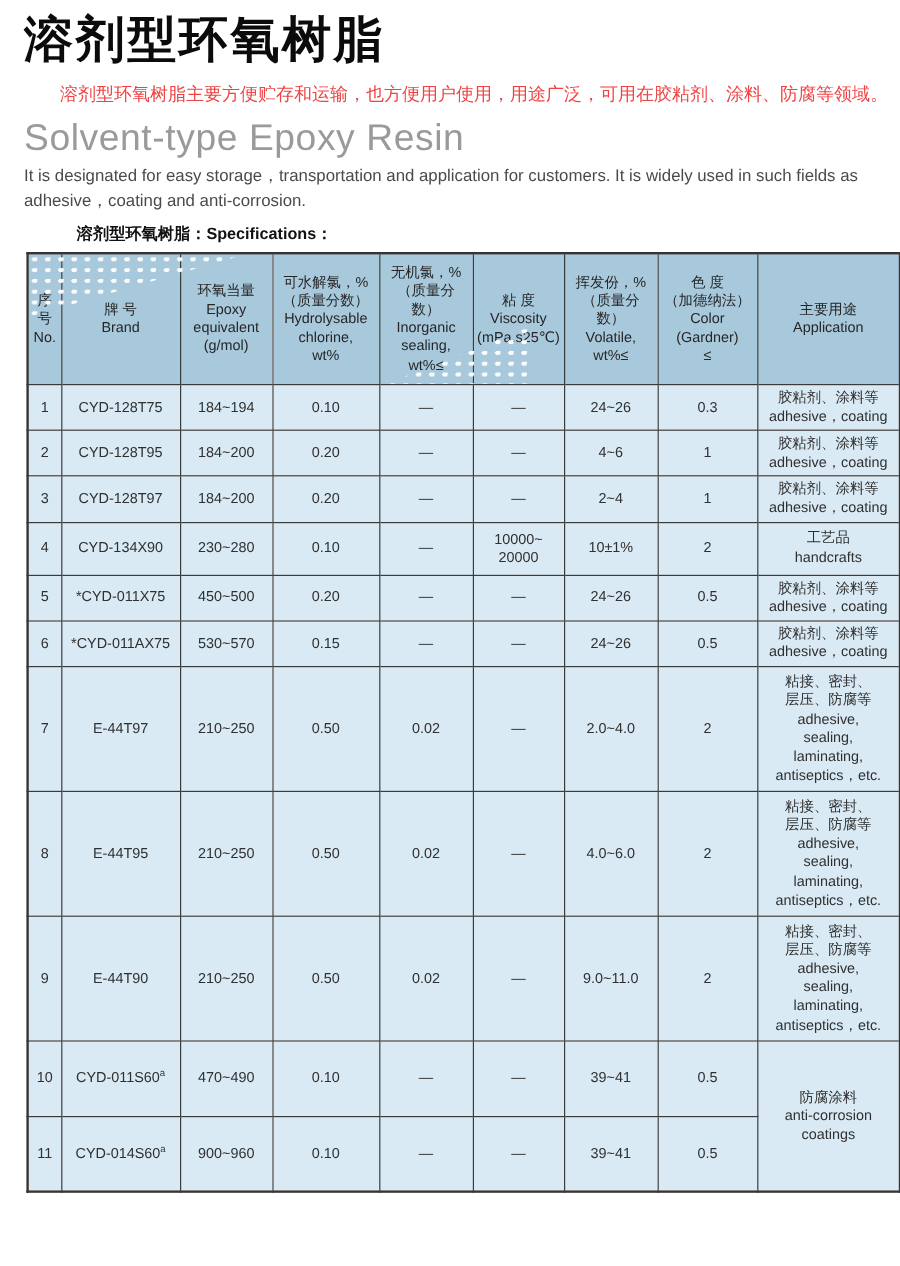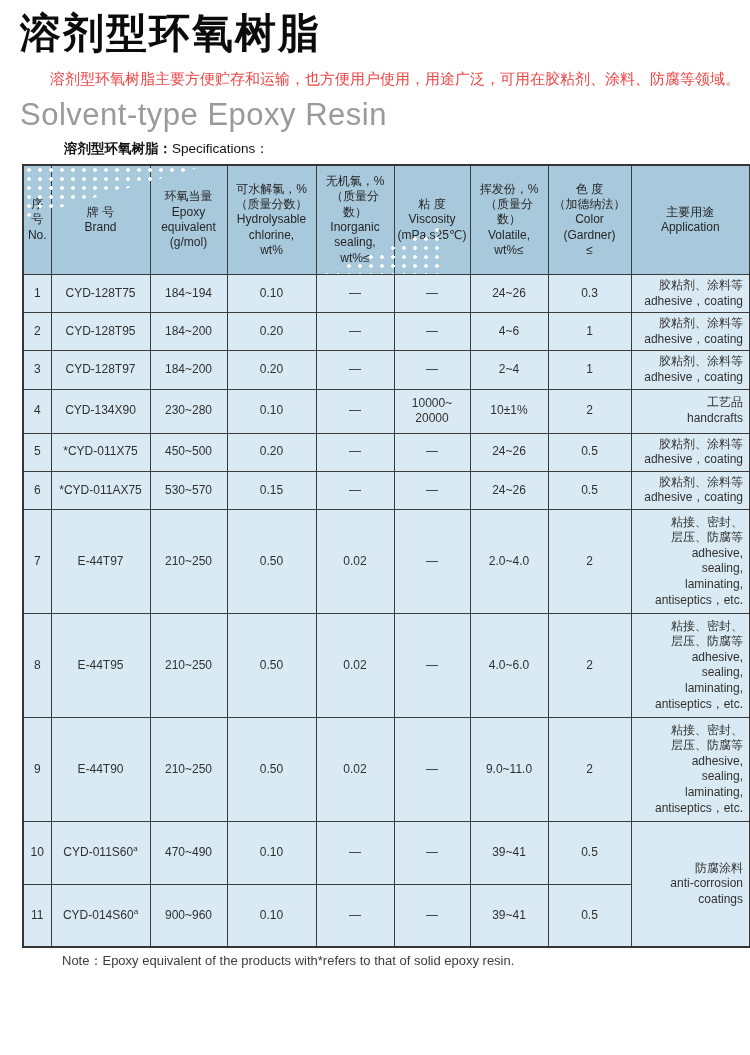--- a/index.html
+++ b/index.html
@@ -22,42 +22,42 @@
   h2.title-en{
     margin:0 0 4px 0; font-size:31px; font-weight:400;
     color:#9a9a9a; letter-spacing:0.5px; line-height:1.1;
   }
   p.intro-en{
     margin:2px 0 8px 0; font-size:14px; line-height:1.5;
     color:#4a4a4a; width:726px;
   }
   p.spec-line{margin:8px 0 6px 44px; font-size:13.5px; color:#111;}
   .spec-zh{font-weight:bold;}
-  .spec-en{font-weight:400;}
+  .spec-en{font-weight:700;}
 
   .table-wrap{position:relative; margin-left:2px; width:728px;}
   table.spec{
     border-collapse:collapse; table-layout:fixed; width:727px;
     font-size:12px; color:#303030;
     border:2px solid #353535;
   }
   th,td{
     border:1px solid #3b3b3b;
     text-align:center; vertical-align:middle;
     padding:2px 3px;
     white-space:pre-line;
     line-height:1.28;
     overflow:hidden;
   }
   th{
     background:#a8c9dc; font-weight:400; height:104px;
     font-size:12px; color:#262626;
   }
   td{background:#d9eaf4;}
-  td.app{text-align:right; padding:3px 6px; line-height:1.3;margin-top:24px;}
+  td.app{text-align:center; padding:3px 6px; line-height:1.3;margin-top:24px;}
   tbody tr{height:38px;}
   tbody tr:nth-child(4){height:44px;}
   tbody tr:nth-child(7),tbody tr:nth-child(8),tbody tr:nth-child(9){height:104px;}
   tbody tr:nth-child(10),tbody tr:nth-child(11){height:63px;}
   sup{font-size:8px; vertical-align:super; line-height:0;}
 
   
   .dots{
     position:absolute; pointer-events:none; z-index:2;
     background-image:radial-gradient(4px 3px at 5px 4px, rgba(255,255,255,0.95) 58%, rgba(255,255,255,0) 62%);
@@ -73,20 +73,21 @@
 <body>
 
 <div class="page">
 
   <h1 class="title-zh">溶剂型环氧树脂</h1>
 
   <p class="intro-zh">溶剂型环氧树脂主要方便贮存和运输，也方便用户使用，用途广泛，可用在胶粘剂、涂料、防腐等领域。</p>
 
   <h2 class="title-en">Solvent-type Epoxy Resin</h2>
 
+  <p class="intro-en">It is designated for easy storage，transportation and application for customers.  It is widely used in such fields as adhesive，coating and anti-corrosion.</p>
 
   <p class="spec-line">
     <span class="spec-zh">溶剂型环氧树脂：</span><span class="spec-en">Specifications：</span>
   </p>
 
   <div class="table-wrap">
     <div class="dots dots-tl"></div>
     <div class="dots dots-mid"></div>
     <table class="spec">
       <colgroup>
@@ -279,15 +280,14 @@
             <td>0.10</td>
             <td>—</td>
             <td>—</td>
             <td>39~41</td>
             <td>0.5</td>
           </tr>
         </tbody>
     </table>
   </div>
 
-  <p class="note-en">Note：Epoxy equivalent of the products with*refers to that of solid epoxy resin.</p>
 
 </div>
 
 </body></html>

